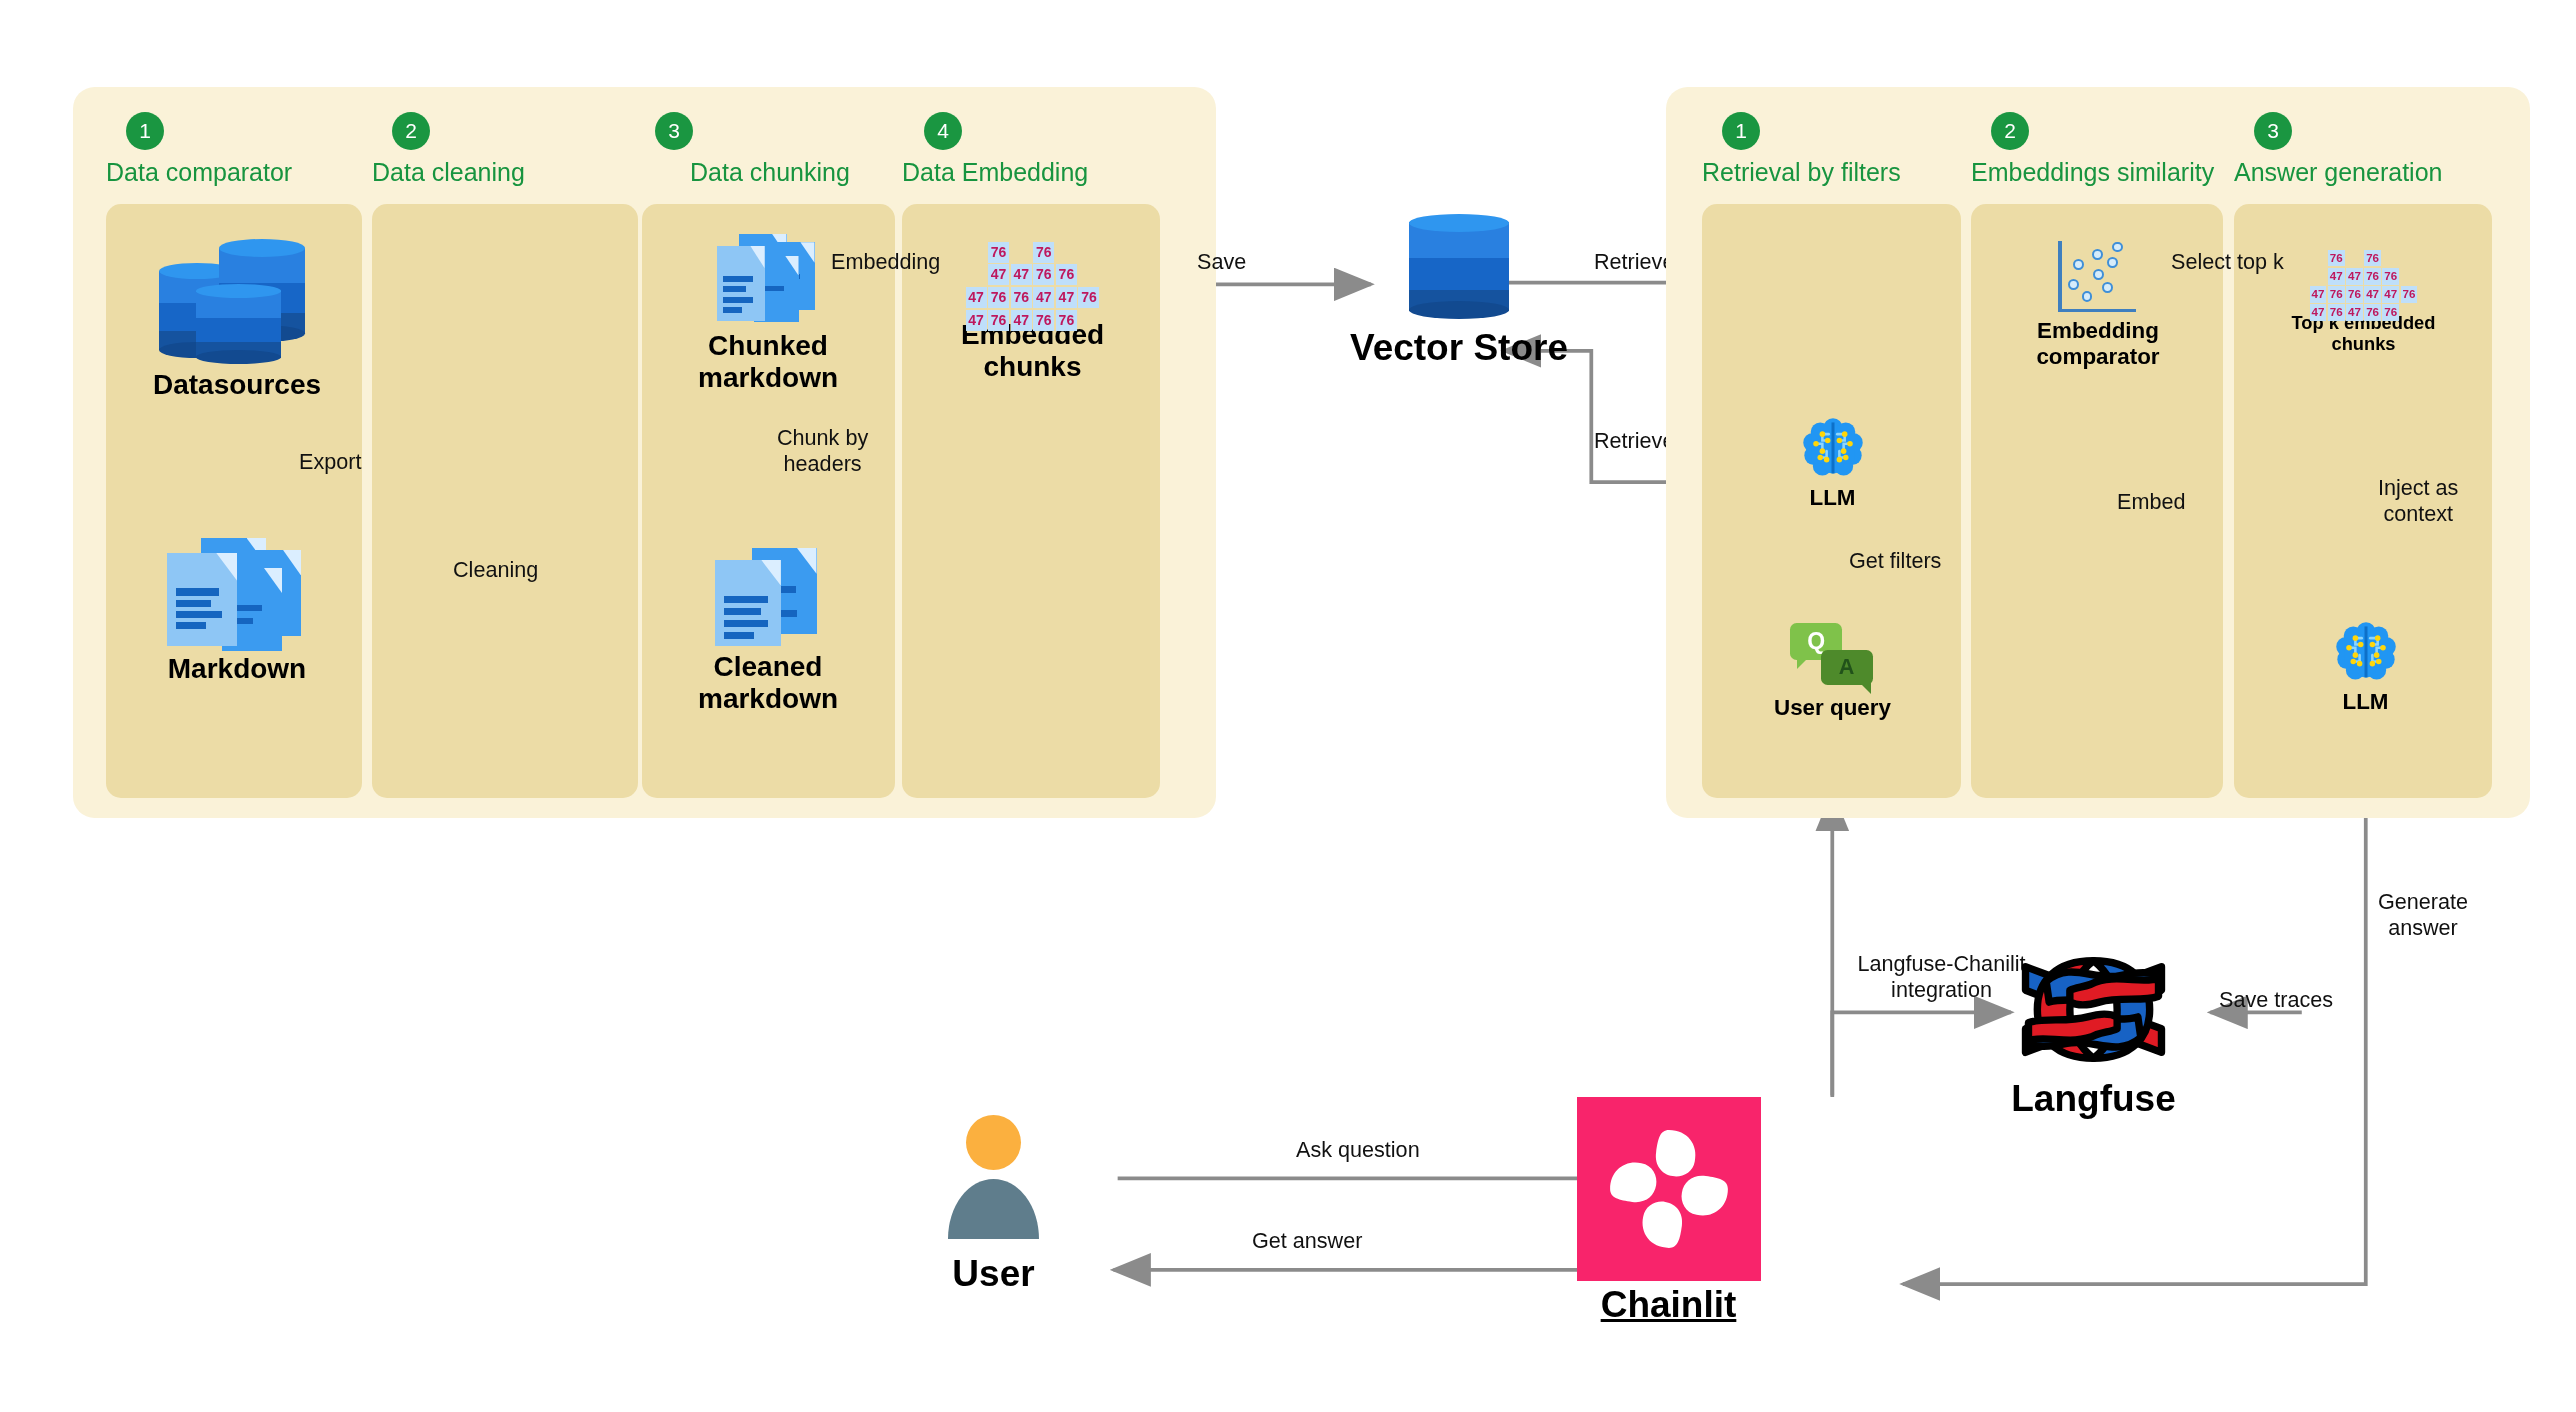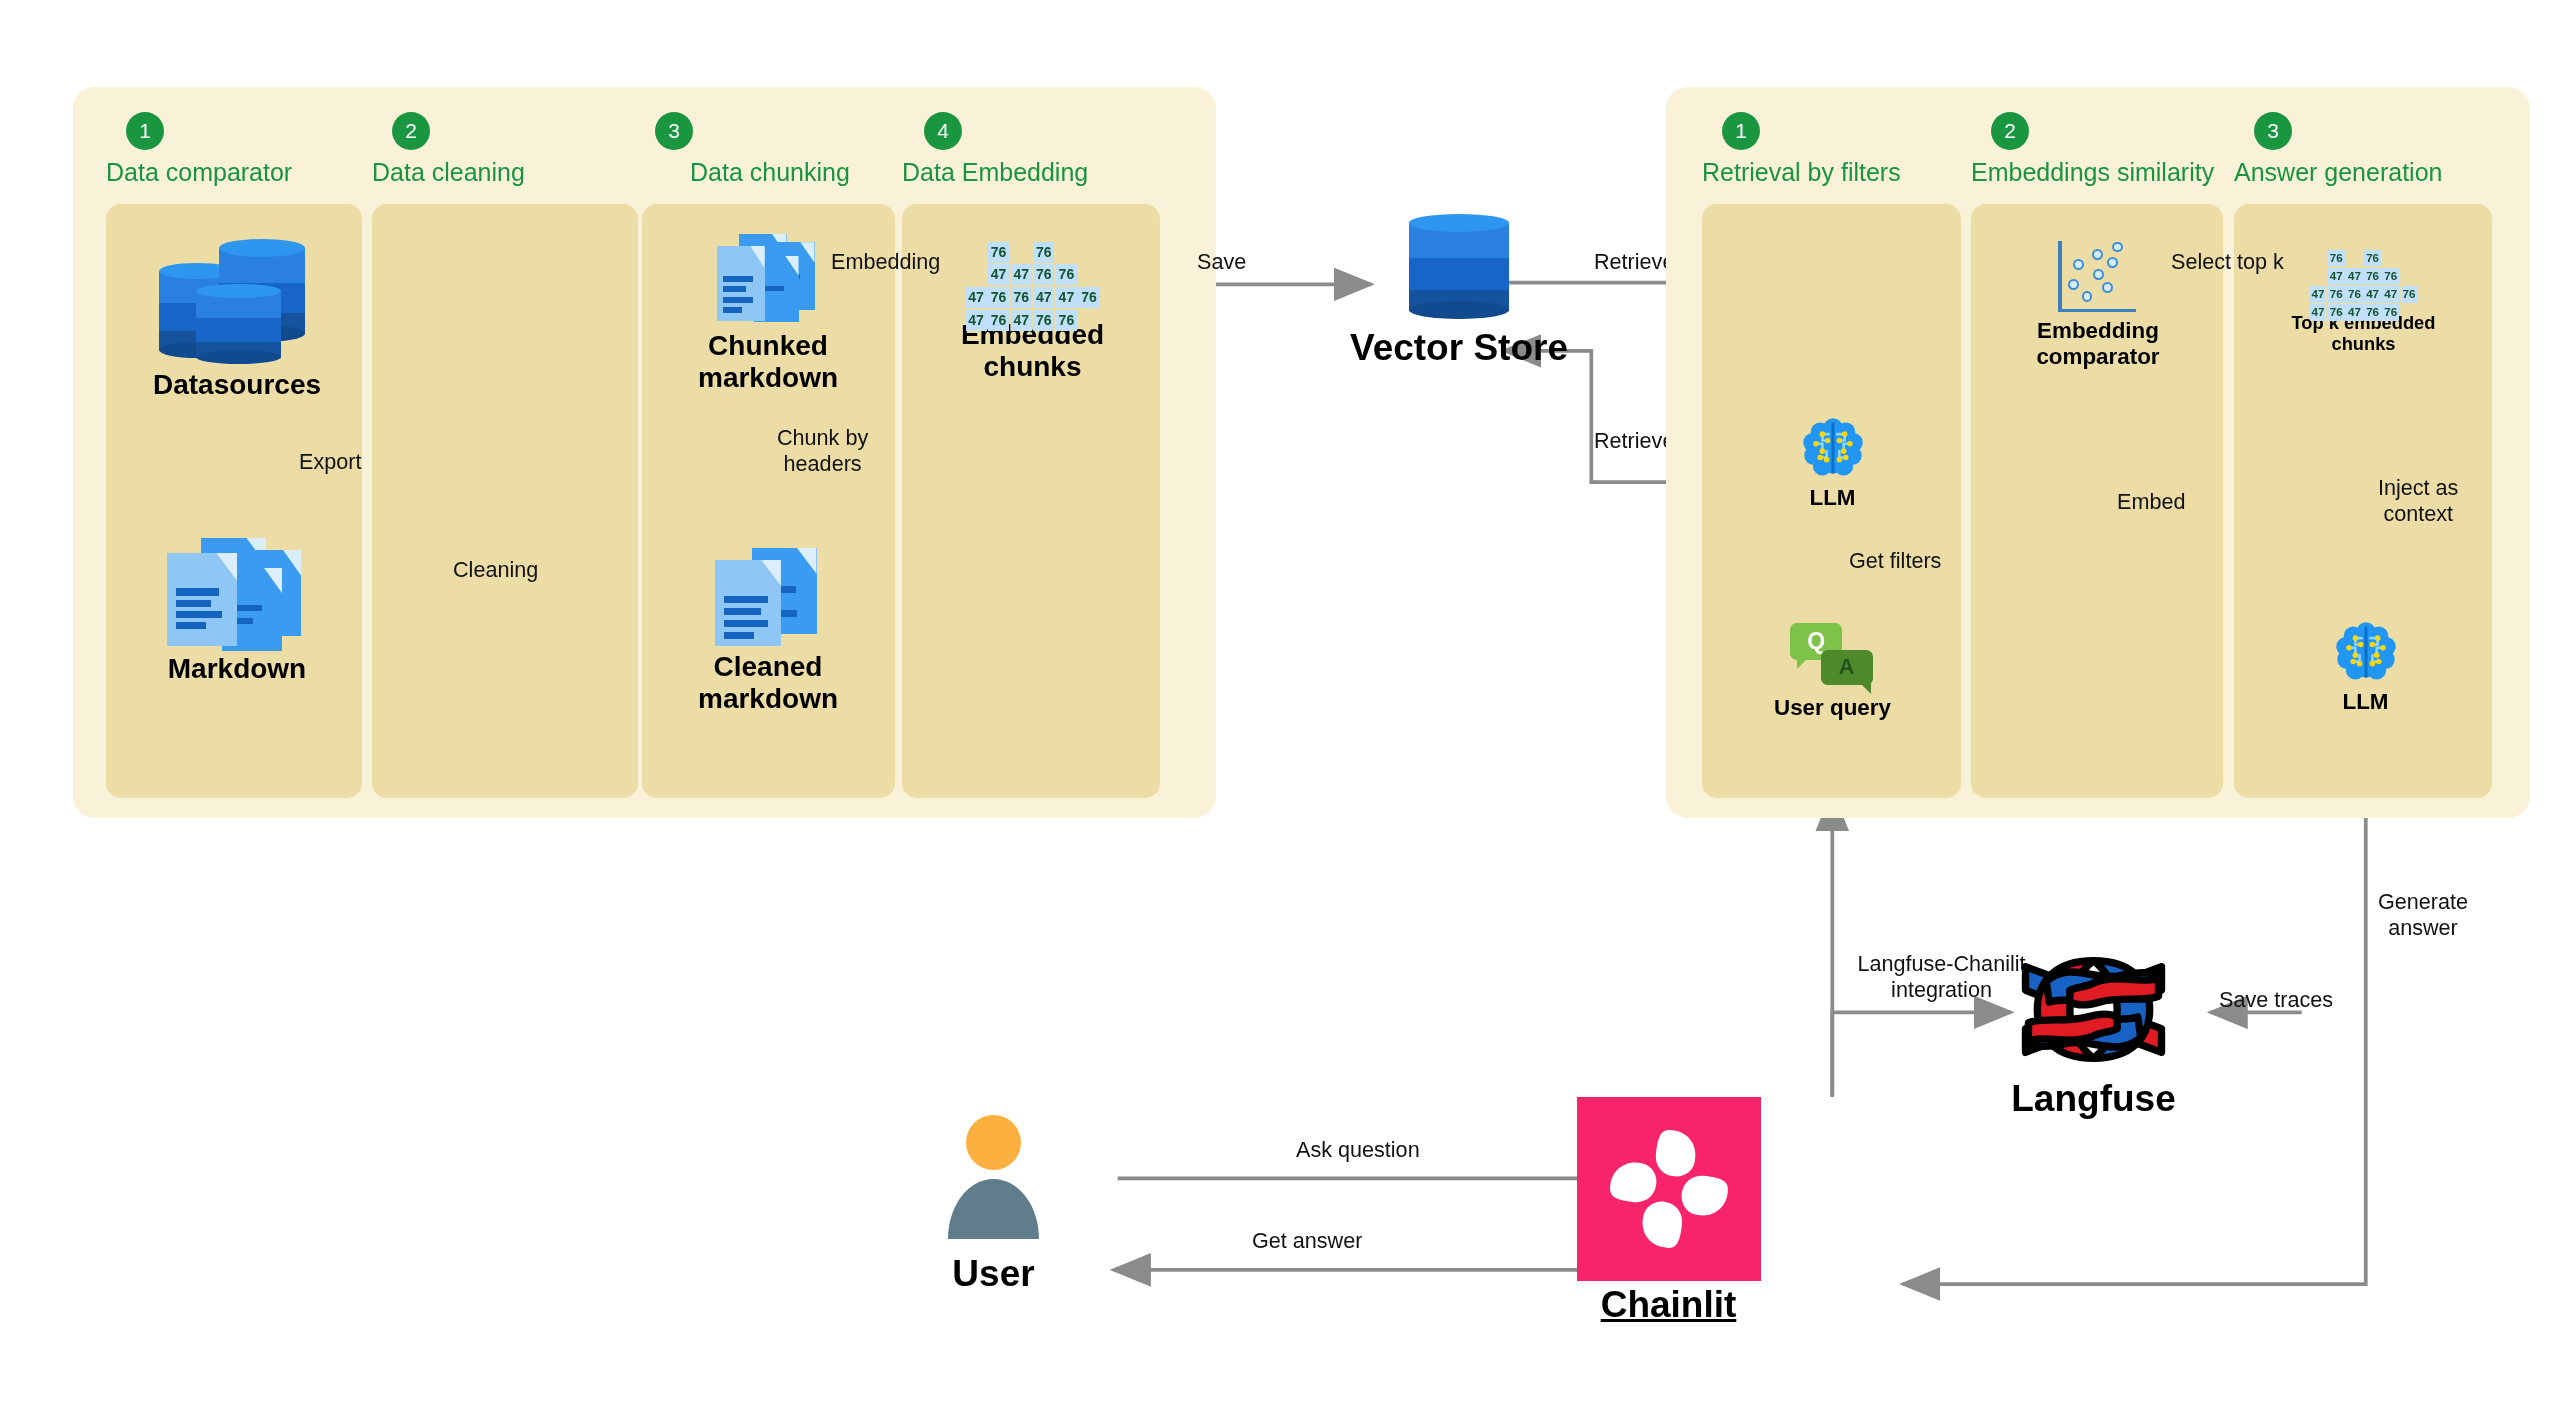--- a/index.html
+++ b/index.html
@@ -39,21 +39,21 @@
   .cyl .b2{position:absolute;left:0;right:0;top:42%;height:30%;background:#1766c7;}
   .cyl .b3{position:absolute;left:0;right:0;top:72%;bottom:8%;background:#15539f;}
   .cyl .top{position:absolute;left:0;right:0;top:0;height:17%;border-radius:50%;
             background:#2f96ef;}
   .cyl .bot{position:absolute;left:0;right:0;bottom:0;height:17%;border-radius:50%;
             background:#124a90;}
 
   
   .tilegrid{display:grid;grid-auto-rows:min-content;justify-content:center;}
   .trow{display:flex;justify-content:center;}
-  .tile{color:#14532d;background:#bfdffa;font-weight:bold;text-align:center;
+  .tile{color:#be185d;background:#bfdffa;font-weight:bold;text-align:center;
         font-family:"Liberation Sans",sans-serif;}
   .tile.blank{background:transparent;color:transparent;}
 
   
   .doc{position:absolute;background:#8ec6f5;}
   .doc.dark{background:#3b9bf0;}
   .doc .fold{position:absolute;right:0;top:0;width:30%;height:30%;
              background:#dbeeff;clip-path:polygon(100% 0,0 0,100% 100%);}
   .doc .ln{position:absolute;background:#1565c0;height:8%;}
 

